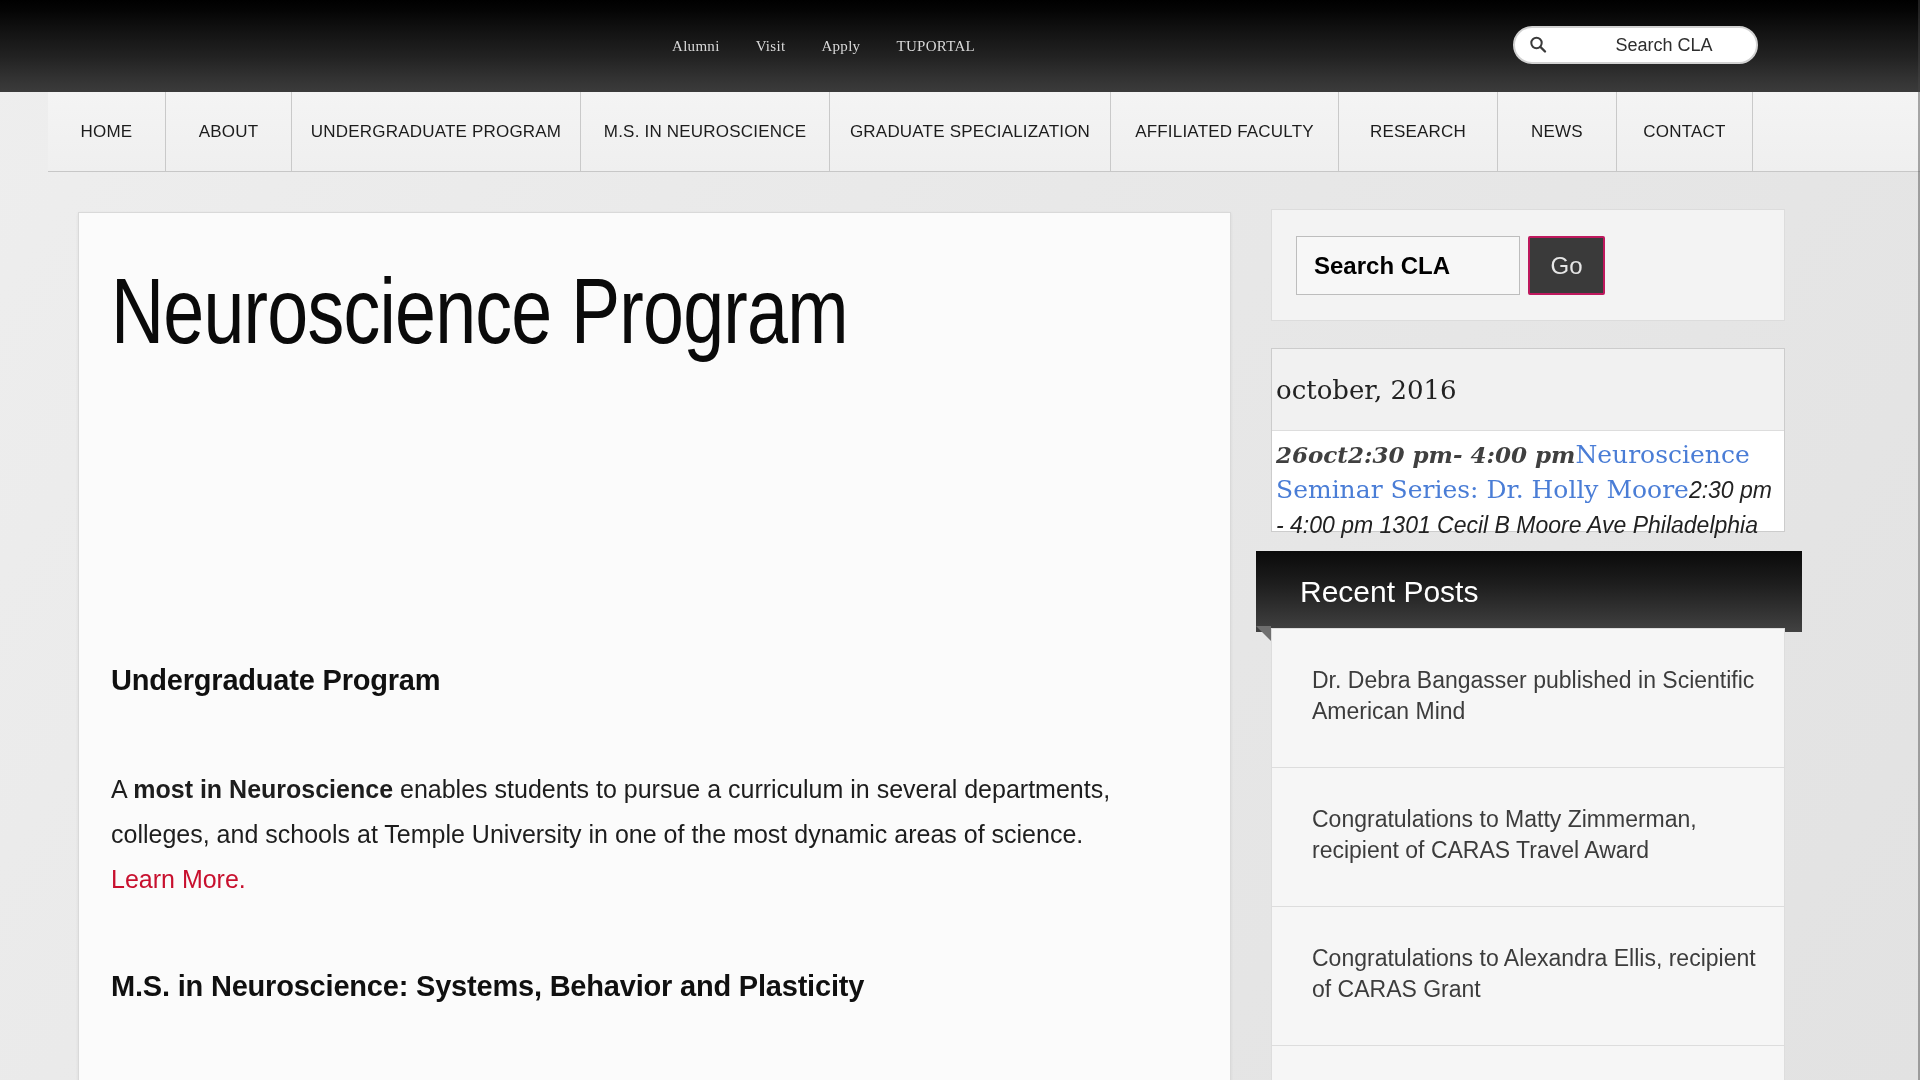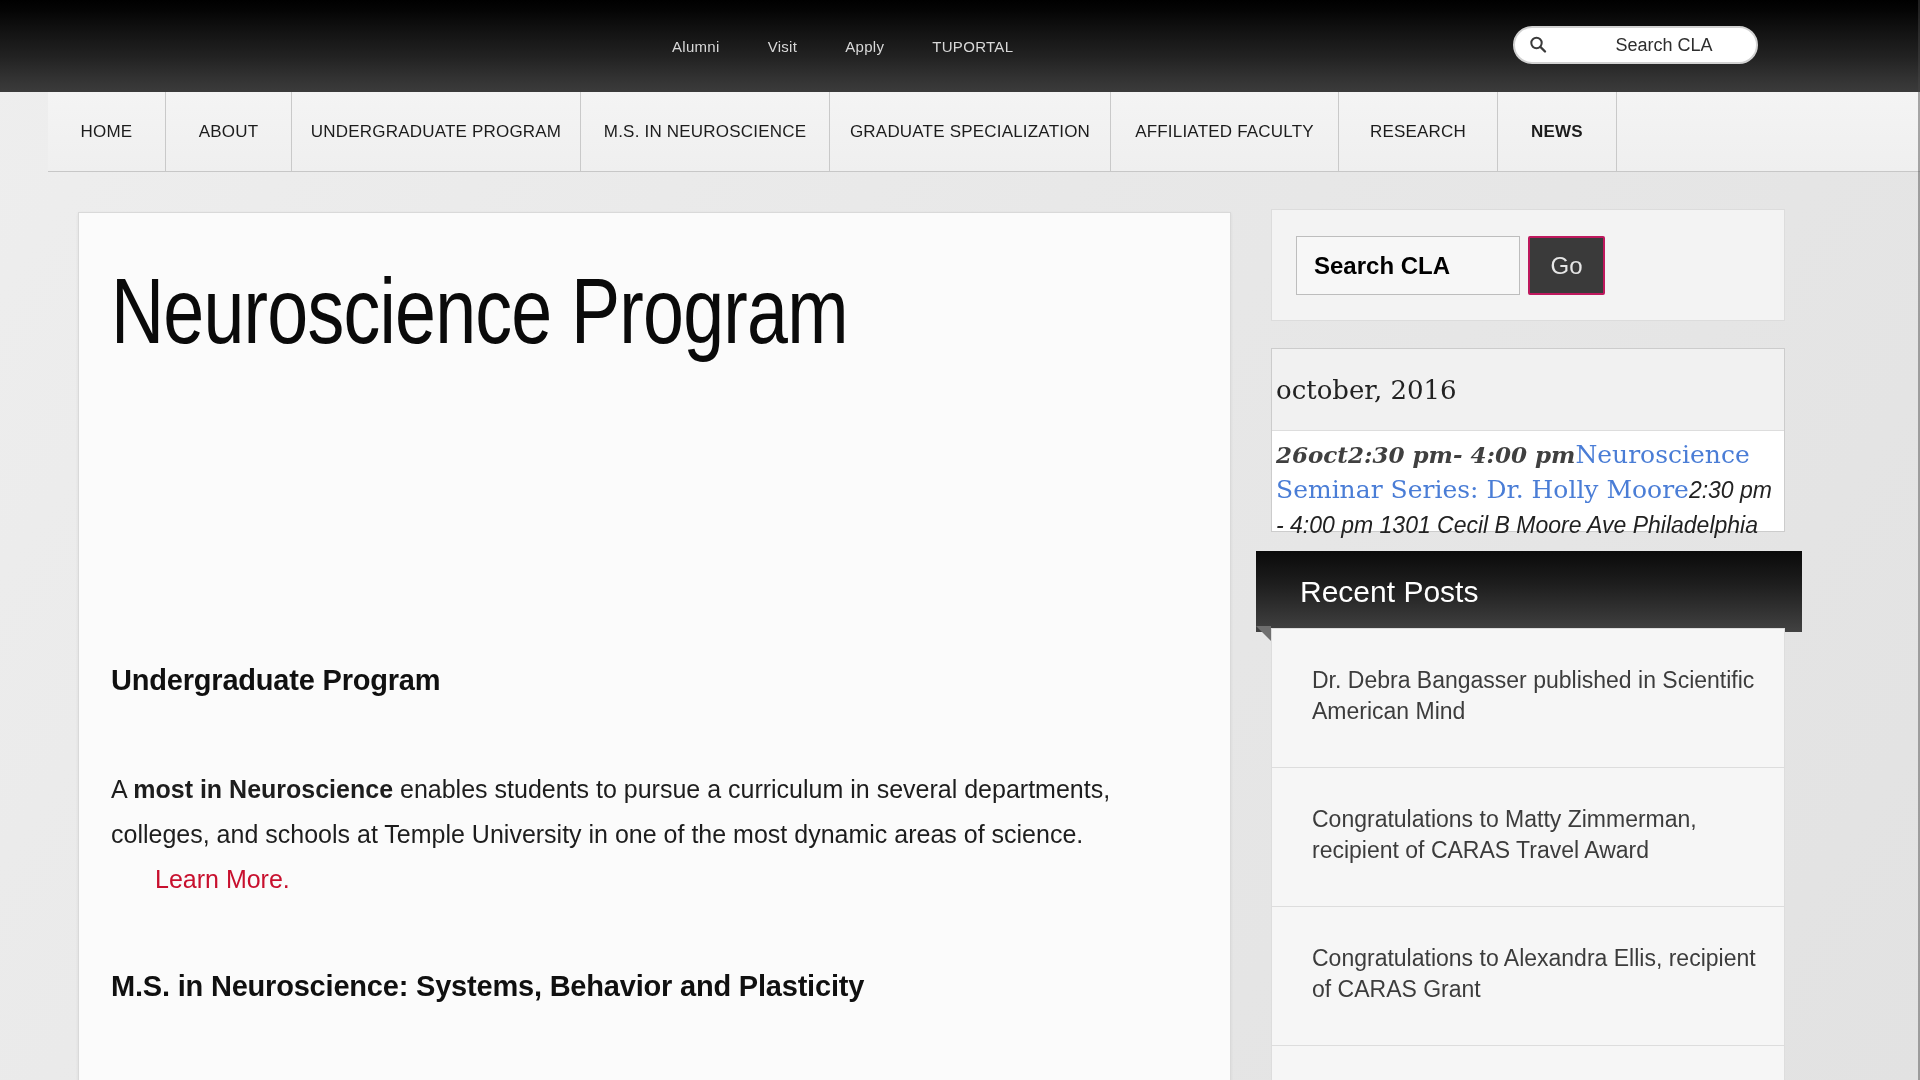--- a/index.html
+++ b/index.html
@@ -10,21 +10,21 @@
     background:linear-gradient(125deg,#eeeeee 0%,#e8e8e8 45%,#e2e2e2 100%);
   }
   .page::after { content:""; position:absolute; right:0; top:0; width:2px; height:100%;
     background:rgba(70,70,70,0.45); }
 
   
   .topbar {
     position:absolute; left:0; top:0; width:1920px; height:92px;
     background:linear-gradient(180deg,#000 0%,#050505 12%,#131313 35%,#222 62%,#333 86%,#3b3b3b 100%);
   }
-  .topbar-links { position:absolute; left:672px; top:0; height:100%; display:flex; align-items:center; gap:48px; }
+  .topbar-links { position:absolute; left:672px; top:0; height:100%; display:flex; align-items:center; gap:36px;font-family:Liberation Serif, serif; }
   .topbar-link { color:#d8d8d8; font-size:15px; letter-spacing:0.3px; cursor:pointer; white-space:nowrap; }
   .top-search {
     position:absolute; right:162px; top:26px; width:245px; height:38px;
     background:#fff; border:2px solid #d2d2d2; border-radius:19px;
     display:flex; align-items:center;
   }
   .top-search svg { margin-left:13px; flex:0 0 auto; }
   .top-search input {
     flex:1; border:none; outline:none; background:transparent; height:100%;
     font-family:inherit; font-size:18px; color:#2e2e2e; text-align:center; padding-right:34px;
@@ -37,40 +37,40 @@
     display:flex; background:#f1f1f1; border-bottom:1px solid #c7c7c7;margin-left:48px;
   }
   .nav-item {
     height:100%; display:flex; align-items:center; justify-content:center;
     border-right:1px solid #c9c9c9; font-size:17px; color:#1c1c1c;
     letter-spacing:0.2px; cursor:pointer; background:linear-gradient(180deg,#f4f4f4,#efefef);
   }
   .nav-item:nth-child(1){width:118px;} .nav-item:nth-child(2){width:126px;}
   .nav-item:nth-child(3){width:289px;} .nav-item:nth-child(4){width:249px;}
   .nav-item:nth-child(5){width:281px;} .nav-item:nth-child(6){width:228px;}
-  .nav-item:nth-child(7){width:159px;} .nav-item:nth-child(8){width:119px;font-weight:bold;}
+  .nav-item:nth-child(7){width:159px;} .nav-item:nth-child(8){width:119px;}
   .nav-item:nth-child(9){width:136px;} .nav-item:nth-child(10){width:146px;}
   .nav-filler { flex:1; border-right:none; cursor:default; }
 
   
   .content-panel {
     position:absolute; left:78px; top:212px; width:1153px; height:880px;
     background:#fbfbfb; border:1px solid #d9d9d9; padding:0 32px;
     box-shadow:0 1px 3px rgba(0,0,0,0.07);
   }
   .main-title {
     margin-top:46px; font-size:92px; font-weight:400; color:#0a0a0a;
     letter-spacing:-1px; white-space:nowrap; transform:scaleX(0.8); transform-origin:left center;
   }
   .section-heading { font-size:29px; font-weight:700; color:#101010; letter-spacing:-0.2px; }
   .heading-undergrad { margin-top:300px; }
   .heading-ms { margin-top:68px; }
   .body-par { margin-top:70px; font-size:25px; line-height:45px; color:#1d1d1d; max-width:1000px; }
   .body-par .bold { font-weight:700; }
-  .red-link { color:var(--accent-red,#c8102e); cursor:pointer;margin-left:44px; }
+  .red-link { color:var(--accent-red,#c8102e); cursor:pointer; }
 
   
   .sidebar { position:absolute; left:1271px; top:172px; width:514px; height:908px; }
 
   .search-widget {
     position:absolute; left:0; top:37px; width:514px; height:112px;
     background:#f3f3f3; border:1px solid #dcdcdc;
   }
   .search-widget input {
     position:absolute; left:24px; top:26px; width:224px; height:59px;
@@ -137,20 +137,21 @@
 
   <nav class="nav">
     <div class="nav-item">HOME</div>
     <div class="nav-item">ABOUT</div>
     <div class="nav-item">UNDERGRADUATE PROGRAM</div>
     <div class="nav-item">M.S. IN NEUROSCIENCE</div>
     <div class="nav-item">GRADUATE SPECIALIZATION</div>
     <div class="nav-item">AFFILIATED FACULTY</div>
     <div class="nav-item">RESEARCH</div>
     <div class="nav-item">NEWS</div>
+    <div class="nav-item">CONTACT</div>
     <div class="nav-item nav-filler"></div>
   </nav>
 
   <main class="content-panel">
     <h1 class="main-title">Neuroscience Program</h1>
 
     <h3 class="section-heading heading-undergrad">Undergraduate Program</h3>
 
     <p class="body-par">
       <span>A </span><span class="bold">most in Neuroscience</span><span> enables students to pursue a curriculum in several departments, colleges, and schools at Temple University in one of the most dynamic areas of science. </span><a class="red-link">Learn More.</a>

